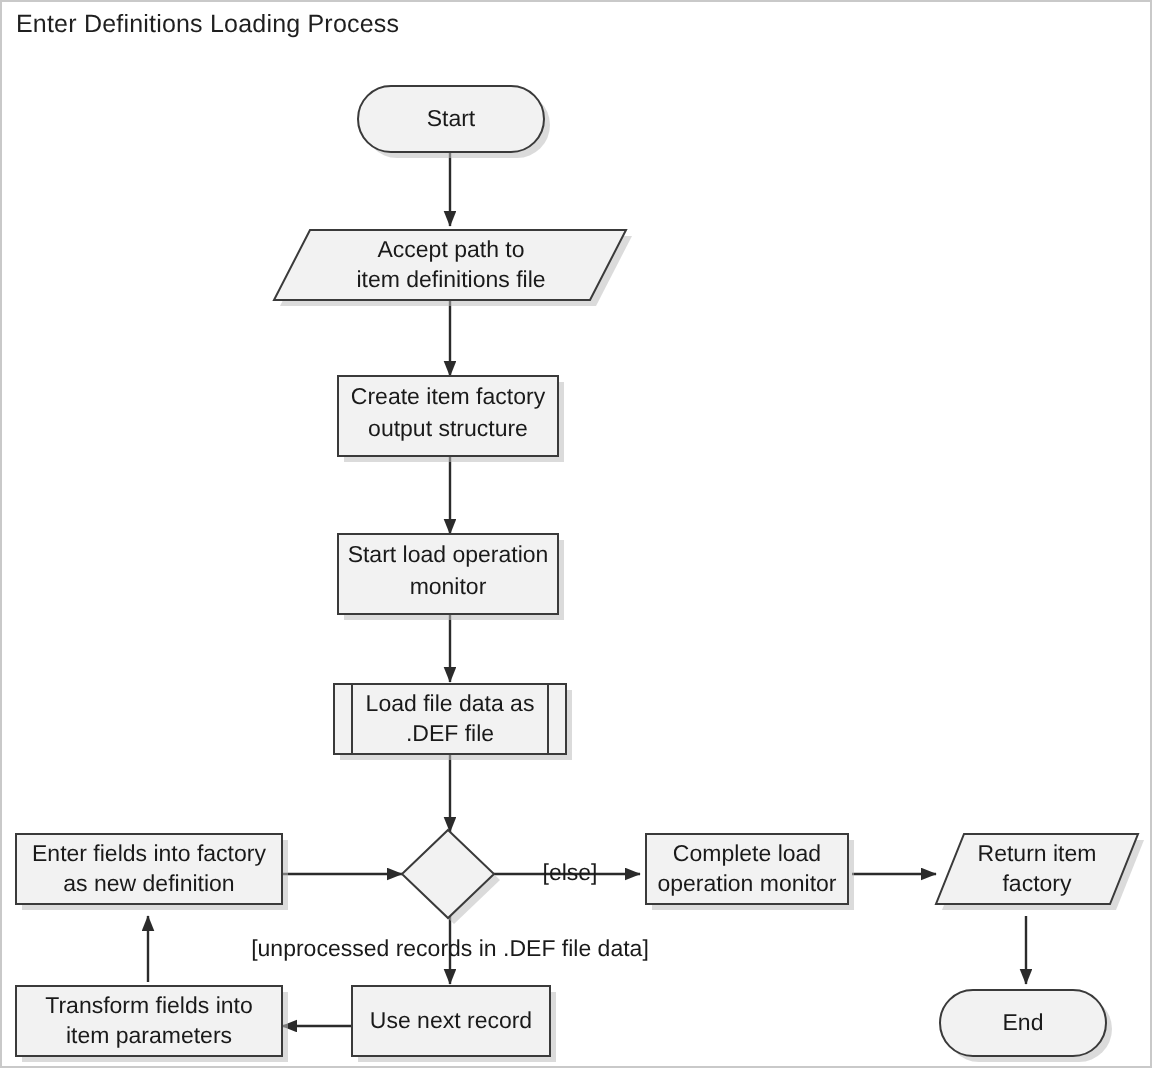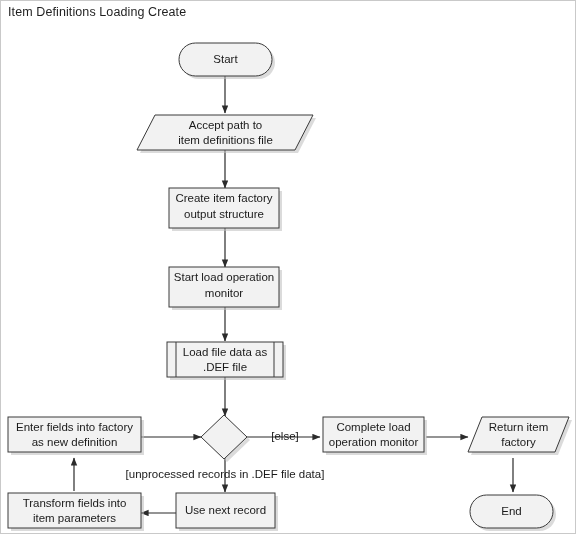--- a/index.html
+++ b/index.html
@@ -74,21 +74,21 @@
     fill: #1a1a1a;
     text-anchor: middle;
     dominant-baseline: middle;
   }
 </style>
 </head>
 <body>
 
 <div id="page-frame"></div>
 
-<div id="diagram-title">Item Definitions Loading Create</div>
+<div id="diagram-title">Enter Definitions Loading Process</div>
 
 <svg id="flowchart-canvas" viewBox="0 0 577 535">
   <defs>
     <marker id="arrowhead" markerWidth="9" markerHeight="9" refX="7.6" refY="3.2" orient="auto" markerUnits="userSpaceOnUse">
       <path d="M0,0 L8,3.2 L0,6.4 z" fill="#2b2b2b"></path>
     </marker>
   </defs>
 
   <g>
     <line class="edge-line" x1="225" y1="76" x2="225" y2="113" marker-end="url(#arrowhead)"></line>

